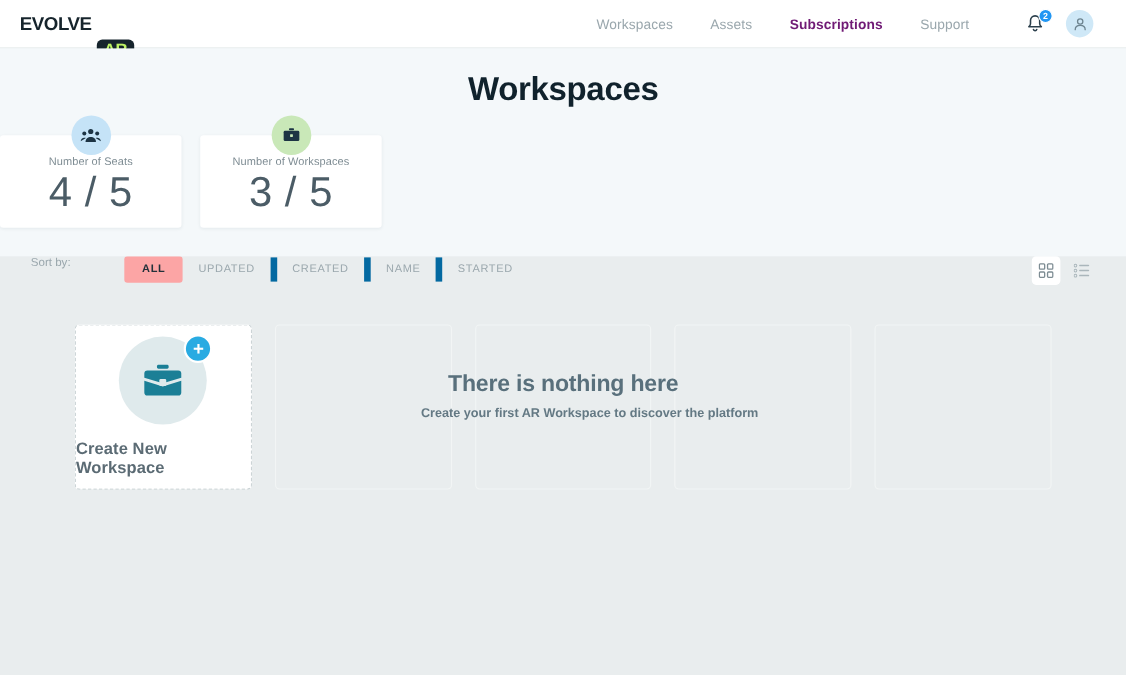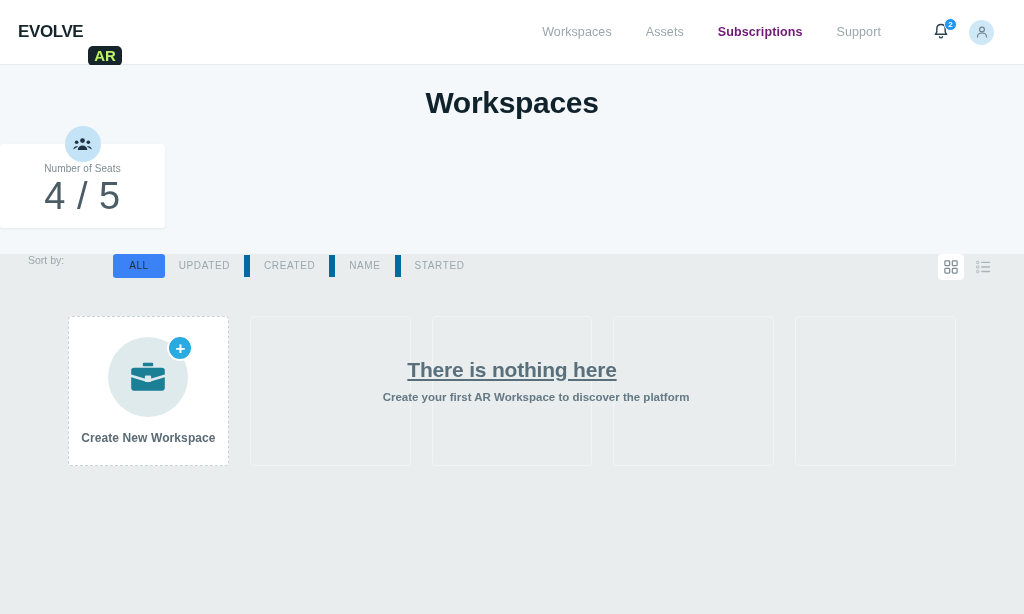--- a/index.html
+++ b/index.html
@@ -5,21 +5,21 @@
   * { box-sizing: border-box; margin: 0; padding: 0; }
   html, body {
     width: 1024px; height: 614px;
     font-family: "Liberation Sans", sans-serif;
     background: #e9edee;
     overflow: hidden;
   }
 
   
   .topbar {
-    height: 65px;
+    height: 44px;
     background: #ffffff;
     border-bottom: 1px solid #e6ebec;
     display: flex;
     align-items: center;
     padding: 0 30px 0 18px;
     position: relative;
   }
   .logo { display: flex; align-items: center; gap: 5px; }
   .logo-word {
     font-size: 17px; font-weight: bold; letter-spacing: -0.4px;
@@ -135,23 +135,23 @@
     font-size: 10px;
     letter-spacing: 0.6px;
     color: #9aa7ad;
     padding: 6px 14px;
     cursor: pointer;
     border-right: 6px solid #0369a1;
     line-height: 1;
   }
   .pill:last-child { border-right: none; }
   .pill.active {
-    background: #3b82f6;
+    background: #fca5a5;
     color: #22313a;
-    font-weight: normal;
+    font-weight: bold;
     border-radius: 3px;
     border-right: none;
     padding: 7px 16px;
   }
   .view-toggle { margin-left: auto; display: flex; align-items: center; gap: 6px; }
   .view-btn {
     width: 26px; height: 26px;
     display: flex; align-items: center; justify-content: center;
     border-radius: 4px;
     cursor: pointer;
@@ -188,21 +188,21 @@
   .plus-badge {
     position: absolute; top: -2px; right: -5px;
     width: 26px; height: 26px; border-radius: 50%;
     background: #29abe2;
     border: 2.5px solid #fff;
     display: flex; align-items: center; justify-content: center;
     color: #fff; font-size: 17px; font-weight: bold; line-height: 1;
   }
   .card-new-label {
     margin-top: 14px;
-    font-size: 12px;
+    font-size: 15px;
     font-weight: bold;
     color: #5b6b74;
     letter-spacing: 0.1px;
   }
   .card-placeholder {
     border: 1px solid #f2f5f5;
     background: transparent;
   }
   .empty-overlay {
     position: absolute;
@@ -212,21 +212,20 @@
     align-items: center;
     justify-content: center;
     pointer-events: none;
     padding-bottom: 22px;
   }
   .empty-title {
     font-size: 21px;
     font-weight: bold;
     color: #59707c;
     letter-spacing: -0.2px;
-    text-decoration: underline;
   }
   .empty-sub {
     margin-top: 9px;
     font-size: 11.5px;
     font-weight: bold;
     color: #647984;
     margin-left: 48px;
   }
 </style>
 </head>
@@ -275,20 +274,31 @@
           <circle cx="4.6" cy="9.2" r="2.3"></circle>
           <path d="M0.4 18.3c0-2.6 1.9-4.2 4.2-4.2 0.7 0 1.3.1 1.9.4"></path>
           <circle cx="19.4" cy="9.2" r="2.3"></circle>
           <path d="M23.6 18.3c0-2.6-1.9-4.2-4.2-4.2-.7 0-1.3.1-1.9.4"></path>
         </svg>
       </div>
       <div class="stat-label">Number of Seats</div>
       <div class="stat-value">4 / 5</div>
     </div>
 
+    <div class="stat-card">
+      <div class="stat-icon" style="background:#c9e8b8">
+        <svg width="18" height="18" viewBox="0 0 24 24" fill="#1d3444">
+          <rect x="9" y="3.6" width="6" height="2.2" rx="0.8"></rect>
+          <rect x="2.5" y="6.6" width="19" height="12.4" rx="1.6"></rect>
+          <rect x="10.3" y="10.6" width="3.4" height="3.4" rx="0.6" fill="#c9e8b8"></rect>
+        </svg>
+      </div>
+      <div class="stat-label">Number of Workspaces</div>
+      <div class="stat-value">3 / 5</div>
+    </div>
 
 
   </div>
 </div>
 
 <div class="toolbar">
   <span class="sortby-label">Sort by:</span>
   <div class="sort-pills">
     <span class="pill active">ALL</span>
     <span class="pill">UPDATED</span>

